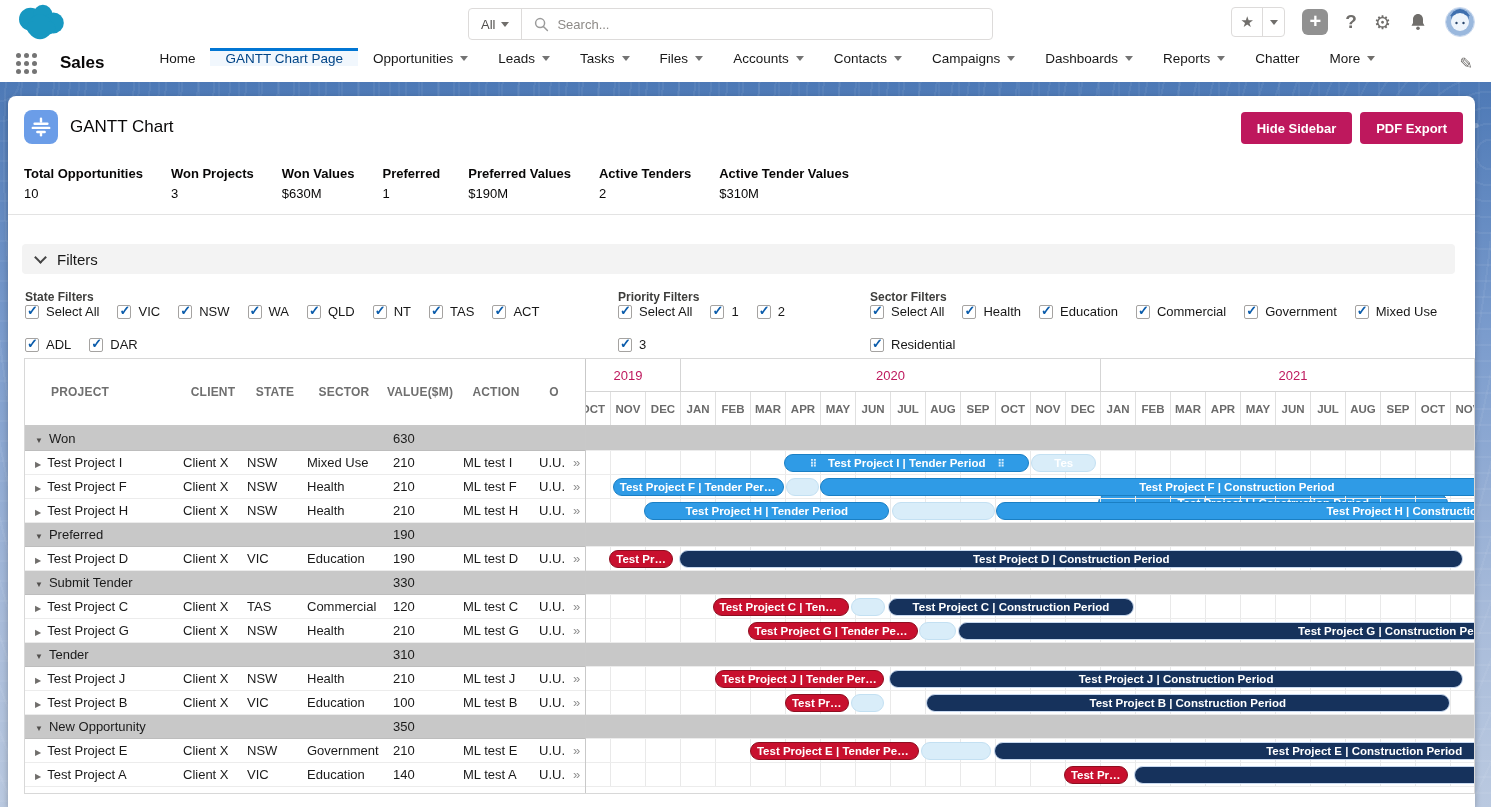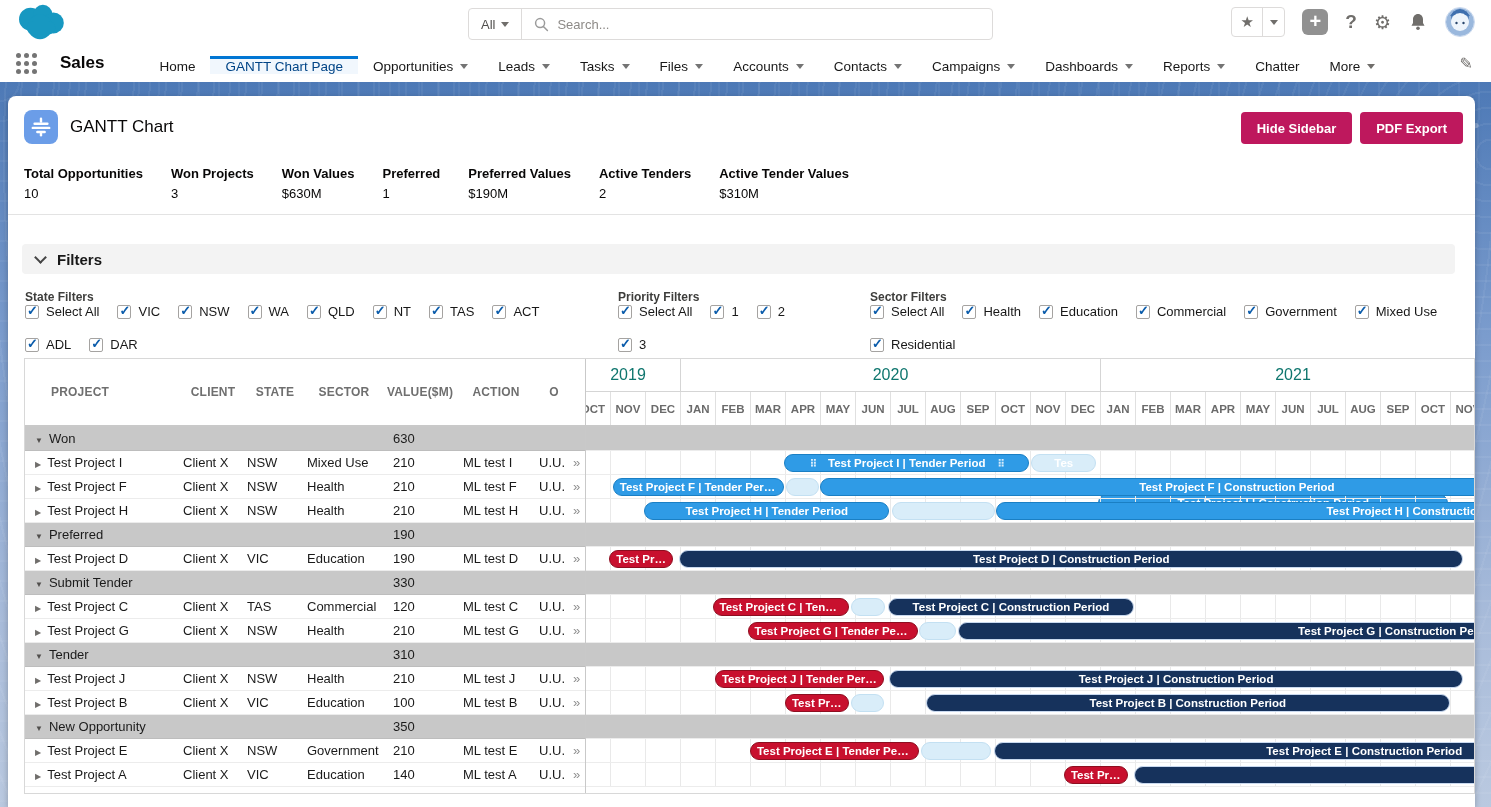--- a/index.html
+++ b/index.html
@@ -35,21 +35,21 @@
   .qmark { color:#706e6b; font-size:19px; font-weight:bold; cursor:pointer; }
   .gear { color:#706e6b; font-size:19px; cursor:pointer; }
   .avatar { width:30px; height:30px; border-radius:50%; overflow:hidden; border:1px solid #c7d7ee; cursor:pointer; }
   
   .navbar { position:absolute; left:0; top:48px; width:1491px; height:34px; background:#fff;
     display:flex; align-items:stretch; z-index:5; }
   .waffle { width:24px; height:24px; margin:5px 12px 0 16px;
     display:grid; grid-template-columns:repeat(3,6px); grid-template-rows:repeat(3,6px); gap:2px; cursor:pointer; }
   .waffle i { width:5px; height:5px; border-radius:50%; background:#747474; }
   .appname { font-size:17px; font-weight:bold; color:#080707; margin:5px 40px 0 8px; }
-  .tabs { display:flex; align-items:center; flex:1; }
+  .tabs { display:flex; align-items:flex-start; flex:1; }
   .tab { display:flex; align-items:center; gap:7px; padding:0 15px; font-size:13.5px; color:#181818;
     cursor:pointer; border-top:3px solid transparent; white-space:nowrap; }
   .tab.active { background:#f1f7fd; border-top:3px solid #0176d3; color:#014486; font-weight:400; }
   .pencil { margin:6px 18px 0 auto; color:#706e6b; font-size:16px; cursor:pointer; }
   
   .card { position:absolute; left:8px; top:96px; width:1467px; height:711px; background:#fff;
     border-radius:8px 8px 0 0; box-shadow:0 2px 6px rgba(0,0,0,.25); z-index:2; }
   .cardhead { position:absolute; left:16px; top:14px; display:flex; align-items:center; gap:12px; }
   .gantticon { width:34px; height:34px; border-radius:8px; background:#6b9de8;
     display:flex; align-items:center; justify-content:center; }
@@ -58,39 +58,39 @@
   .bluebtn { background:#be185d; color:#fff; font-size:13px; font-weight:600; border:none;
     border-radius:4px; padding:0 16px; height:32px; cursor:pointer; font-family:inherit; }
   .stats { position:absolute; left:16px; top:70px; display:flex; gap:28px; }
   .stat .sl { font-size:13px; font-weight:bold; color:#080707; }
   .stat .sv { font-size:13px; color:#080707; margin-top:5px; }
   .statdivider { position:absolute; left:0; top:118px; width:100%; border-bottom:1px solid #e3e3e3; }
   .filterbar { position:absolute; left:14px; top:148px; width:1433px; height:30px; background:#f3f3f3;
     border-radius:4px; display:flex; align-items:center; gap:12px; padding:0 14px; cursor:pointer; }
   .chev-dn { width:9px; height:9px; border-right:2px solid #444; border-bottom:2px solid #444;
     transform:rotate(45deg); margin-top:-4px; }
-  .filterbar .ft { font-size:15px; color:#181818;font-weight:bold; }
+  .filterbar .ft { font-size:15px; color:#181818; }
   .fgroups { position:absolute; left:16px; top:194px; right:10px; height:64px; }
   .fgroup { position:absolute; top:0; }
   .fgl { font-size:12px; font-weight:bold; color:#3e3e3c; margin-bottom:0; }
   .fopts { display:flex; flex-wrap:wrap; column-gap:18px; row-gap:4px;gap:18px; }
   .fopt { display:flex; align-items:center; gap:7px; font-size:13px; color:#181818; cursor:pointer; white-space:nowrap; }
   .cb { width:14px; height:14px; border:1px solid #a5a3a1; border-radius:2px; background:#fff;
     position:relative; flex:0 0 14px; }
   .cb::after { content:"\2713"; position:absolute; left:1px; top:-3px; font-size:13px; font-weight:bold; color:#0b5cab; }
   
   .gantt { position:absolute; left:16px; top:262px; width:1451px; height:436px;
     border:1px solid #d8d8d8; display:flex; overflow:hidden; background:#fff; }
   .gtable { width:561px; flex:0 0 561px; border-right:1px solid #c9c9c9; }
   .gtimeline { flex:1; overflow:hidden; position:relative; }
   .thead { height:68px; border-bottom:2px solid #c9c9c9; display:flex; align-items:center; }
   .thcell { font-size:12px; font-weight:bold; color:#6f6f6f; letter-spacing:.2px; }
   .yrow { height:33px; display:flex; position:relative; border-bottom:1px solid #d5d5d5; }
   .ycell { border-right:1px solid #d5d5d5; display:flex; align-items:center; justify-content:center;
-    font-size:16px; color:#0f766e; flex:0 0 auto; }
+    font-size:13px; color:#be185d; flex:0 0 auto; }
   .mrow { height:35px; display:flex; position:relative; }
   .mcell { border-right:1px solid #e0e0e0; display:flex; align-items:center; justify-content:center;
     font-size:11.5px; font-weight:bold; color:#6b6b6b; flex:0 0 auto; }
   .trow { height:24px; display:flex; align-items:center; border-bottom:1px solid #ececec;
     font-size:13px; color:#1a1a1a; background:#fff; }
   .trow.grp { background:#c8c8c8; border-bottom:1px solid #bdbdbd; color:#1b1b1b; }
   .tc { overflow:hidden; white-space:nowrap; flex:0 0 auto; }
   .tri-r { color:#706e6b; font-size:8px; margin-right:6px; }
   .tri-d { color:#514f4d; font-size:8px; margin-right:6px; }
   .chevcell { color:#8e8e8e; font-size:13px; }

